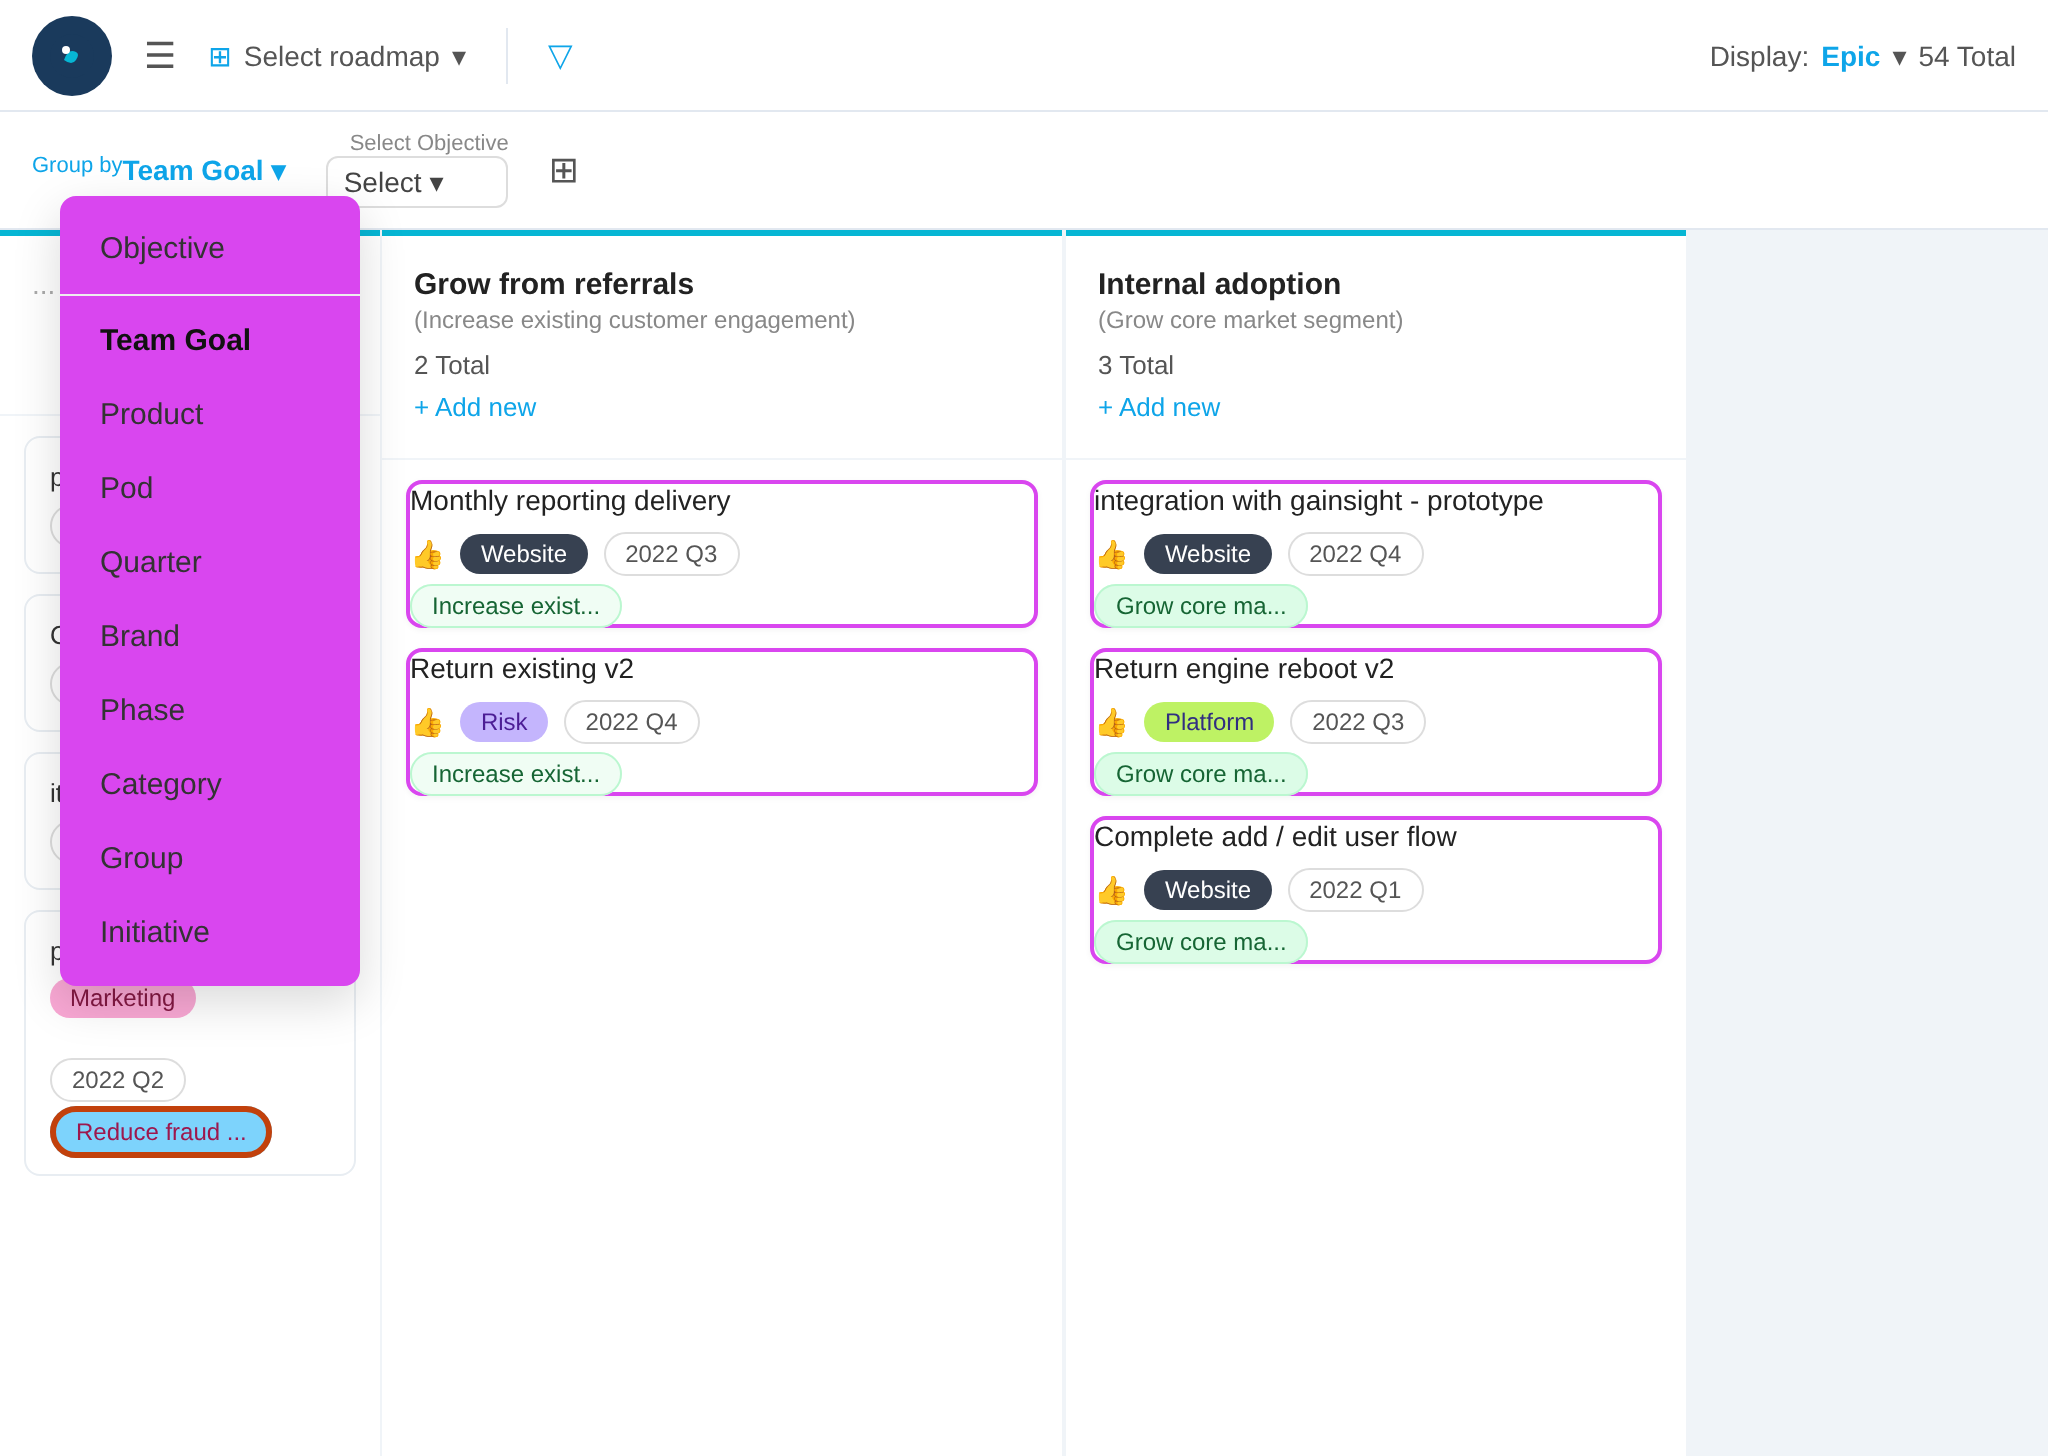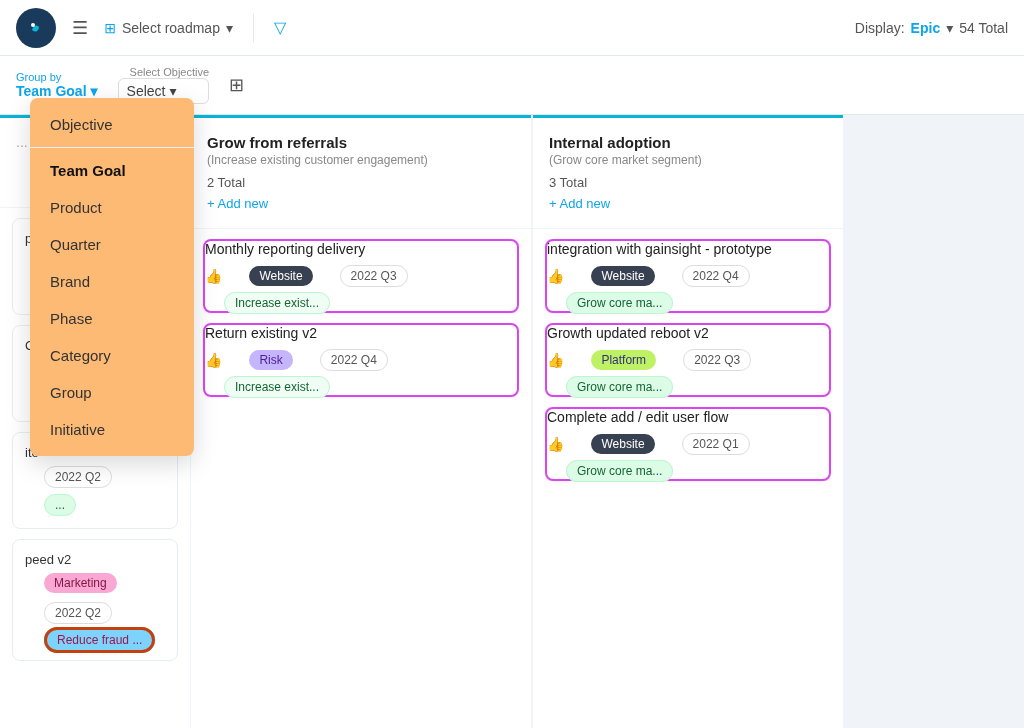--- a/index.html
+++ b/index.html
@@ -54,24 +54,24 @@
       display: flex; align-items: center; gap: 4px;
       color: #444; font-size: 14px; cursor: pointer; border: 1px solid #ddd; border-radius: 6px; padding: 4px 8px;
     }
     .settings-icon { margin-left: 8px; color: #555; cursor: pointer; font-size: 18px; }
 
     
     .dropdown-menu {
       position: absolute;
       top: 42px;
       left: 30px;
-      background: #fdba74;
+      background: #d946ef;
       border-radius: 8px;
       box-shadow: 0 8px 24px rgba(0,0,0,0.15);
-      width: 164px;
+      width: 150px;
       z-index: 100;
       padding: 8px 0;
     }
     .dropdown-item {
       padding: 10px 20px;
       font-size: 15px;
       color: #333;
       cursor: pointer;
     }
     .dropdown-item.active { font-weight: 700; color: #111; }
@@ -110,21 +110,20 @@
       border-radius: 8px;
       background: white;
       box-shadow: 0 1px 3px rgba(0,0,0,0.05);
     }
     .card-title { font-size: 14px; font-weight: 500; color: #222; margin-bottom: 8px; }
     .tag {
       border-radius: 20px;
       padding: 3px 10px;
       font-size: 12px;
       font-weight: 500;
-      margin-left: 19px;
     }
     .tag-website { background: #374151; color: white; }
     .tag-risk { background: #c4b5fd; color: #4c1d95; }
     .tag-platform { background: #bef264; color: #312e81; }
     .tag-marketing { background: #f9a8d4; color: #831843; }
     .tag-quarter { background: white; border: 1px solid #ddd; color: #555; }
     .tag-label { background: #e0f2fe; color: #0369a1; border: 1px solid #bae6fd; }
     .tag-label-grow { background: #dcfce7; color: #166534; border: 1px solid #bbf7d0; }
     .tag-label-increase { background: #f0fdf4; color: #166534; border: 1px solid #bbf7d0; }
     .tag-label-reduce { background: #7dd3fc; color: #9d174d; border: 3px solid #c2410c; }
@@ -163,41 +162,42 @@
   <span class="filter-icon">▽</span>
   <div class="display-section">
     <span>Display:</span>
     <span class="display-epic">Epic</span>
     <span>▾</span>
     <span class="display-total">54 Total</span>
   </div>
 </div>
 
 <div class="toolbar">
-  <div style="display:flex;flex-direction:column;">
+  <div style="display:flex;flex-direction:row;">
     <span class="group-by-label">Group by</span>
     <div class="group-by-selector">
       <span>Team Goal</span>
       <span>▾</span>
     </div>
   </div>
   <div style="display:flex;flex-direction:column;margin-left:8px;">
     <span class="select-objective-label">Select Objective</span>
     <div class="objective-selector">
       <span>Select</span>
       <span>▾</span>
     </div>
   </div>
   <span class="settings-icon">⊞</span>
 
   <div class="dropdown-menu">
     <div class="dropdown-item">Objective</div>
     <div class="dropdown-divider"></div>
     <div class="dropdown-item active">Team Goal</div>
     <div class="dropdown-item">Product</div>
+    <div class="dropdown-item">Pod</div>
     <div class="dropdown-item">Quarter</div>
     <div class="dropdown-item">Brand</div>
     <div class="dropdown-item">Phase</div>
     <div class="dropdown-item">Category</div>
     <div class="dropdown-item">Group</div>
     <div class="dropdown-item">Initiative</div>
   </div>
 </div>
 
 <div class="main-content">
@@ -226,21 +226,21 @@
     <div class="col-left-card">
       <div class="col-left-title">ite</div>
       <div style="display:flex;gap:6px;flex-wrap:wrap;">
         <span class="tag tag-quarter">2022 Q2</span>
         <span class="tag tag-label-grow">...</span>
       </div>
     </div>
 
     <div class="col-left-card">
       <div class="col-left-title">peed v2</div>
-      <div style="display:flex;gap:9px;flex-wrap:wrap;text-align:center;">
+      <div style="display:flex;gap:20px;flex-wrap:wrap;text-align:center;">
         <span class="tag tag-marketing">Marketing</span>
         <span class="tag tag-quarter">2022 Q2</span>
       </div>
       <div style="margin-top:6px;">
         <span class="tag tag-label-reduce">Reduce fraud ...</span>
       </div>
     </div>
   </div>
 
   <div class="column">
@@ -290,21 +290,21 @@
         <span class="like-icon">👍</span>
         <span class="tag tag-website">Website</span>
         <span class="tag tag-quarter">2022 Q4</span>
       </div>
       <div style="margin-top:6px;">
         <span class="tag tag-label-grow">Grow core ma...</span>
       </div>
     </div>
 
     <div class="card">
-      <div class="card-title">Growth updated reboot v2</div>
+      <div class="card-title">Return engine reboot v2</div>
       <div class="card-row">
         <span class="like-icon">👍</span>
         <span class="tag tag-platform">Platform</span>
         <span class="tag tag-quarter">2022 Q3</span>
       </div>
       <div style="margin-top:6px;">
         <span class="tag tag-label-grow">Grow core ma...</span>
       </div>
     </div>
 

